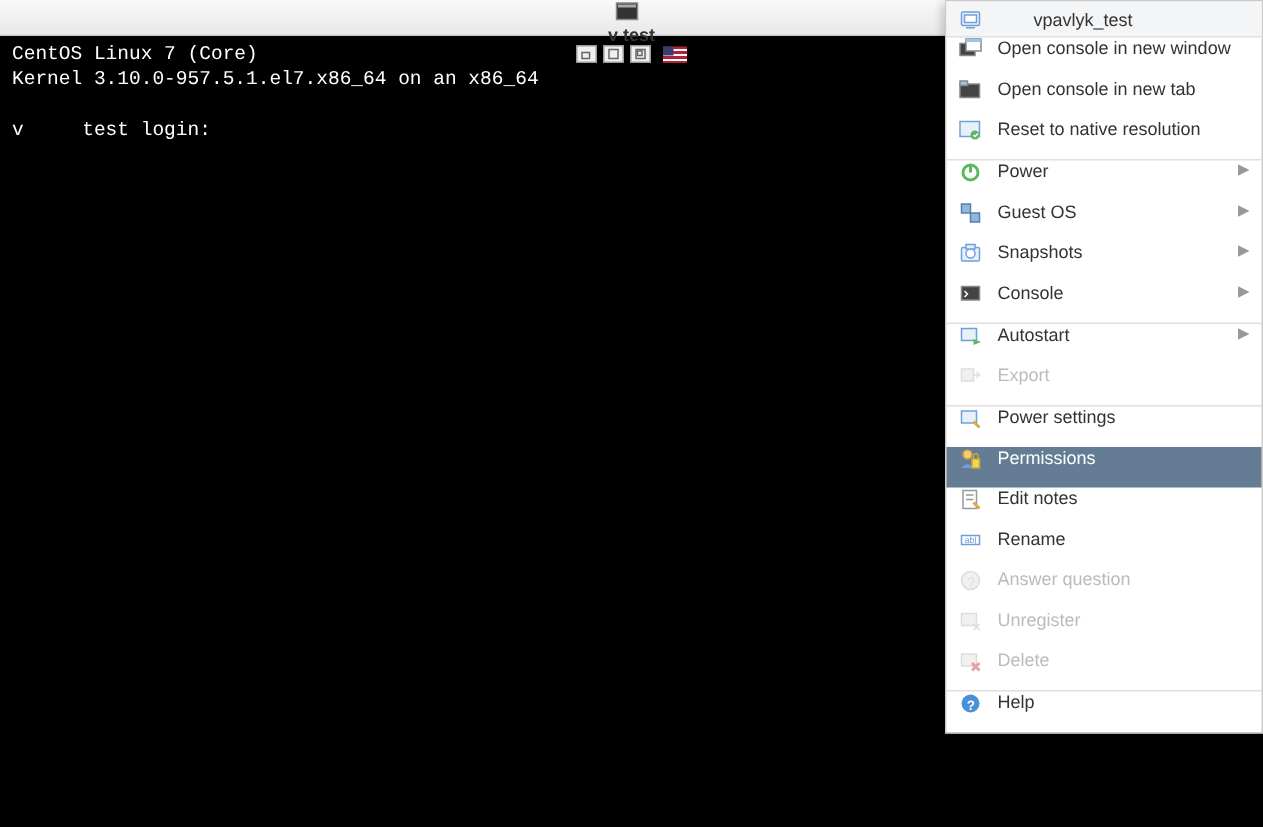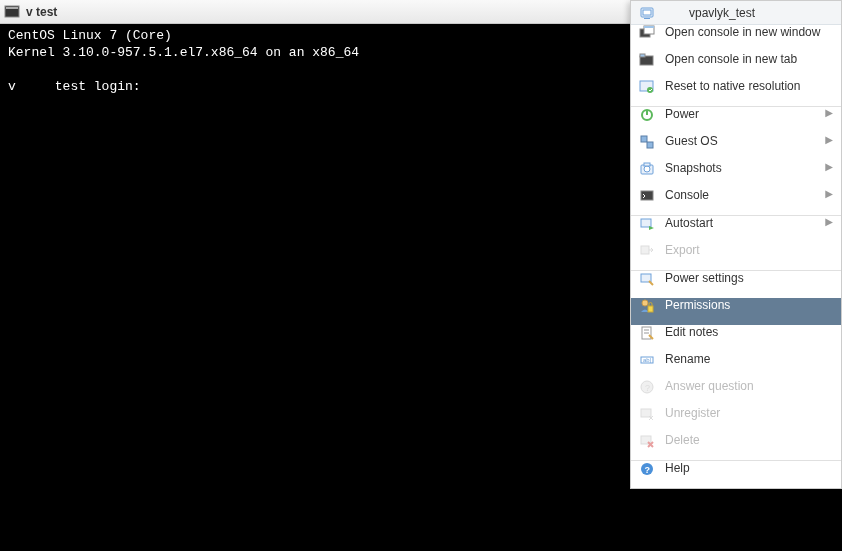--- a/index.html
+++ b/index.html
@@ -12,20 +12,21 @@
     position: relative;
     overflow: hidden;
   }
   .title-bar {
     height: 24px;
     background: linear-gradient(to bottom, #f9f9f9, #e8e8e8);
     border-bottom: 1px solid #c8c8c8;
     display: flex;
     align-items: center;
     padding: 0 4px;
+    flex-direction: column;
   }
   .title-icon {
     width: 16px; height: 16px;
     margin-right: 6px;
     display: flex; align-items: center; justify-content: center;
   }
   .title-text {
     flex: 1;
     color: #333;
     font-weight: bold;

